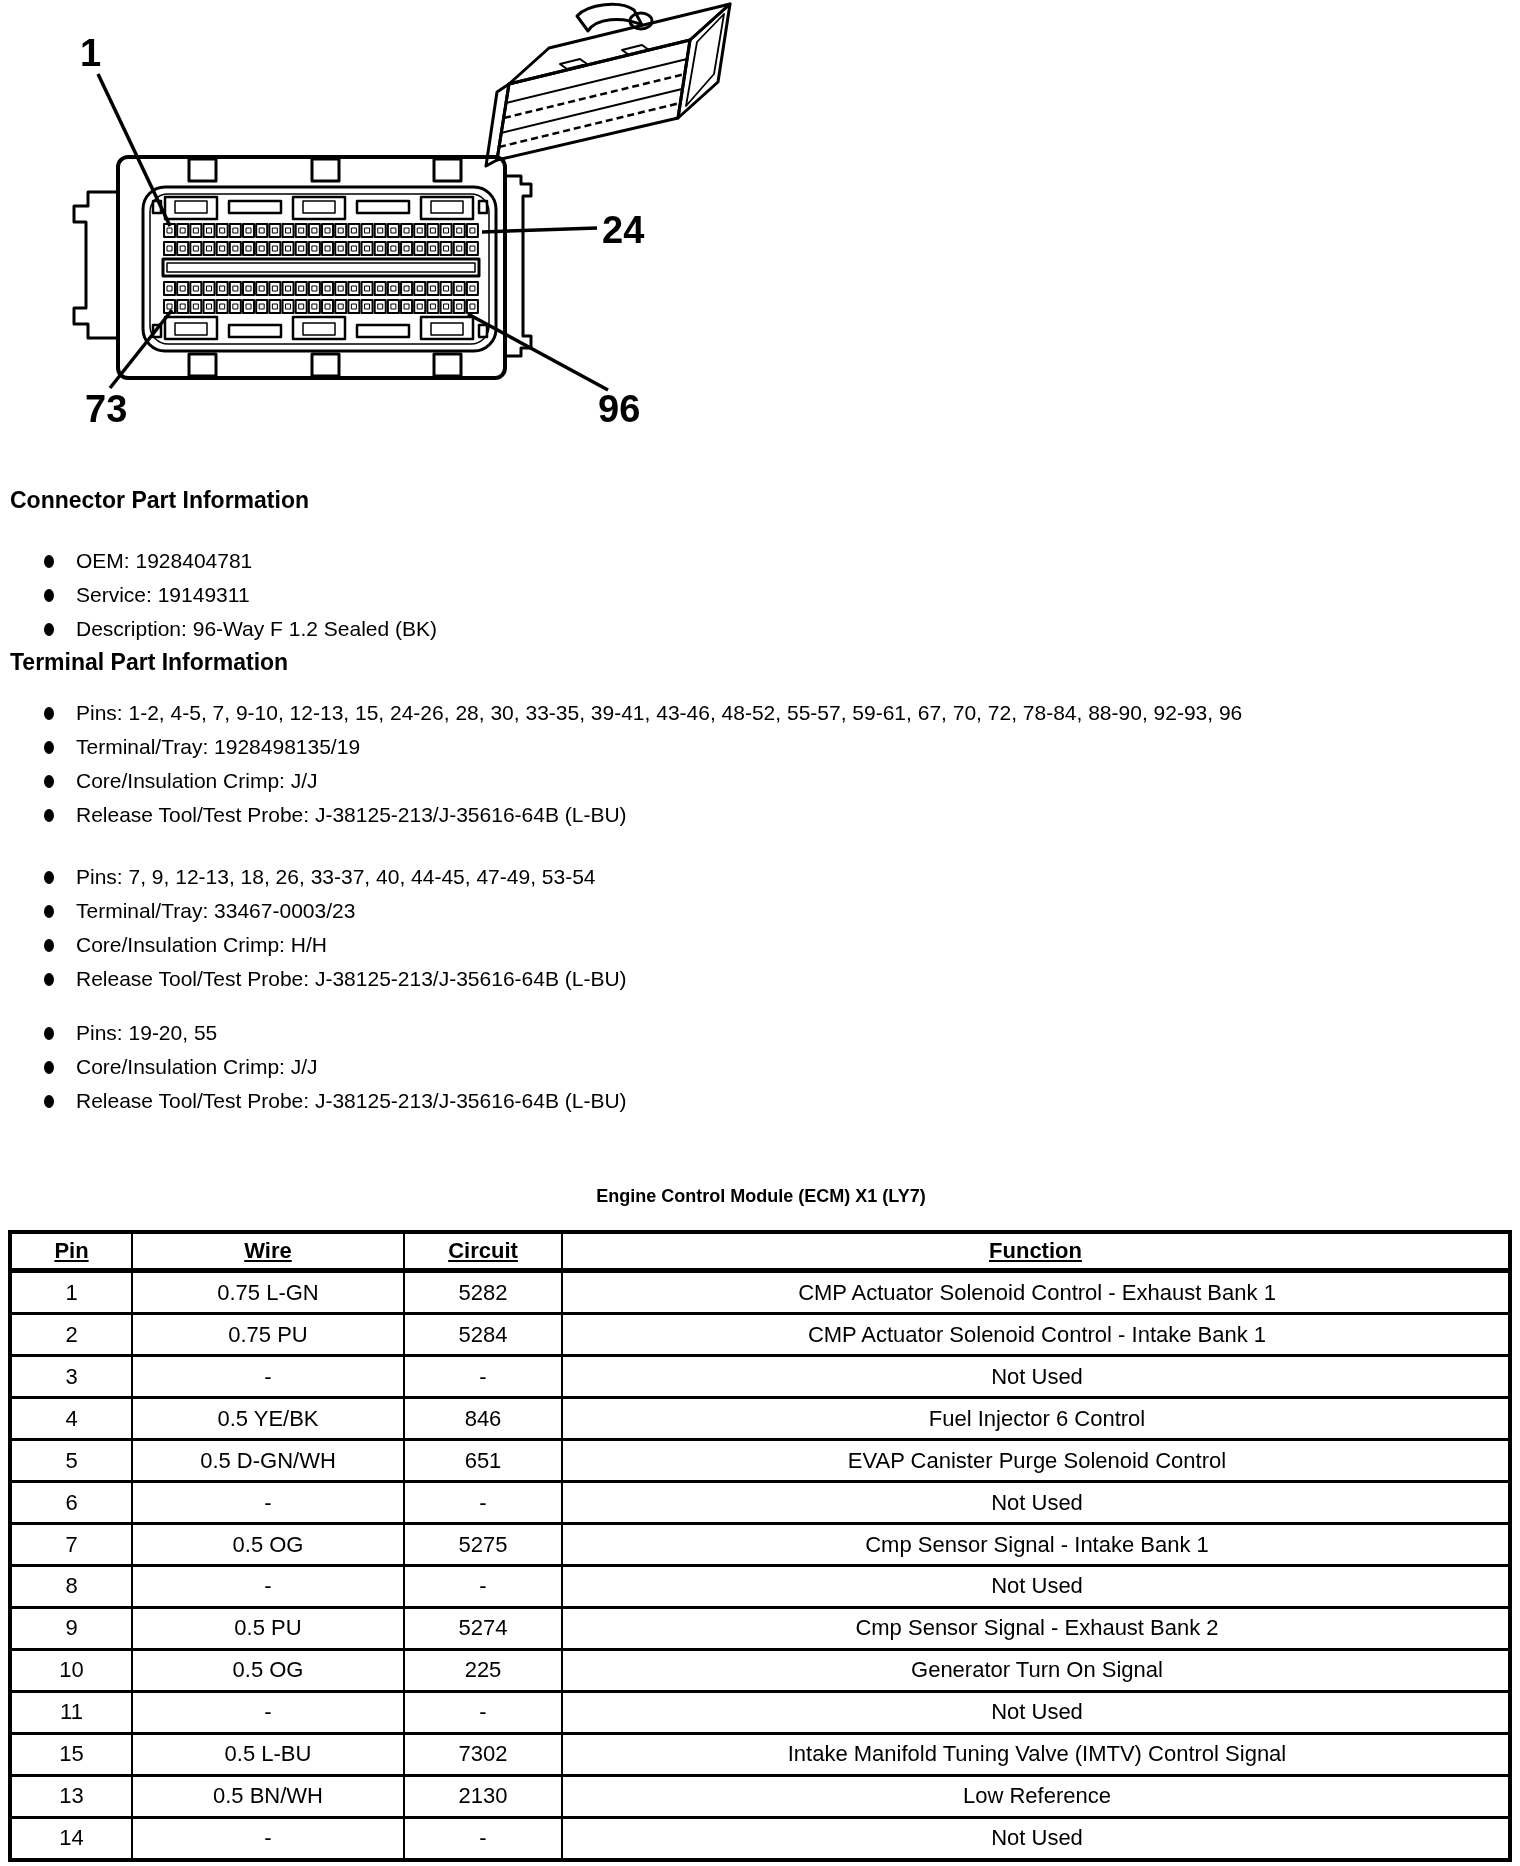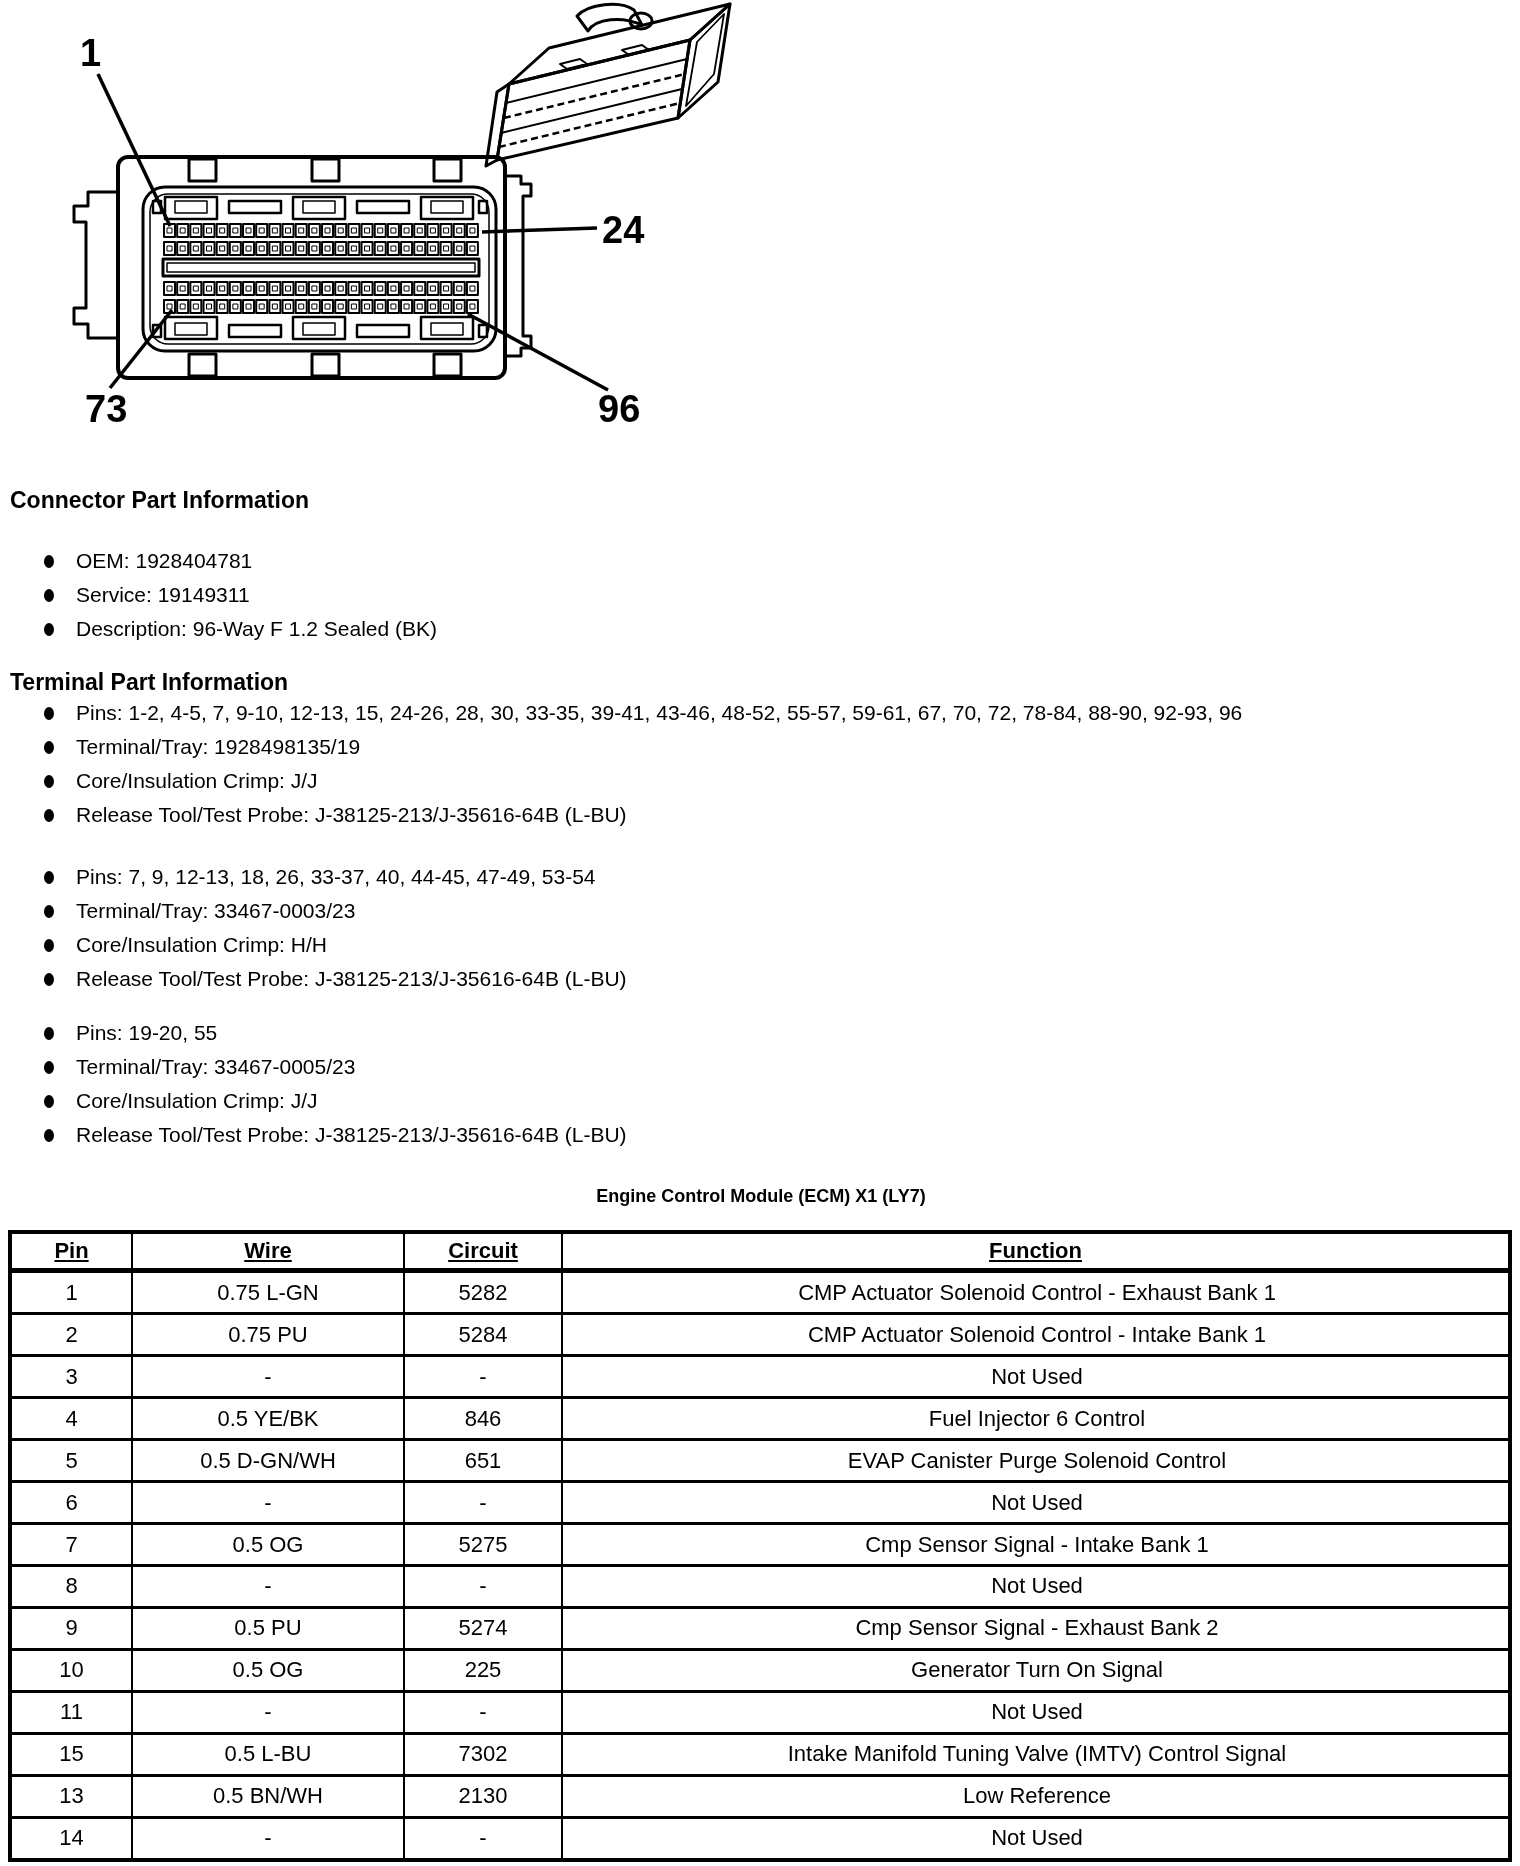--- a/index.html
+++ b/index.html
@@ -335,36 +335,35 @@
   <text class="pinlabel" x="598" y="422">96</text>
 </svg>
 
 <h2 class="sec-heading" style="top:486px">Connector Part Information</h2>
 <ul class="bullets" style="top:536px">
     <li>OEM: 1928404781</li>
     <li>Service: 19149311</li>
     <li>Description: 96-Way F 1.2 Sealed (BK)</li>
   </ul>
 
-<h2 class="sec-heading" style="top:668px">Terminal Part Information</h2>
+<h2 class="sec-heading" style="top:648px">Terminal Part Information</h2>
 <ul class="bullets" style="top:688px">
     <li>Pins: 1-2, 4-5, 7, 9-10, 12-13, 15, 24-26, 28, 30, 33-35, 39-41, 43-46, 48-52, 55-57, 59-61, 67, 70, 72, 78-84, 88-90, 92-93, 96</li>
     <li>Terminal/Tray: 1928498135/19</li>
     <li>Core/Insulation Crimp: J/J</li>
     <li>Release Tool/Test Probe: J-38125-213/J-35616-64B (L-BU)</li>
   </ul>
 <ul class="bullets" style="top:852px">
     <li>Pins: 7, 9, 12-13, 18, 26, 33-37, 40, 44-45, 47-49, 53-54</li>
     <li>Terminal/Tray: 33467-0003/23</li>
     <li>Core/Insulation Crimp: H/H</li>
     <li>Release Tool/Test Probe: J-38125-213/J-35616-64B (L-BU)</li>
   </ul>
 <ul class="bullets" style="top:1008px">
     <li>Pins: 19-20, 55</li>
-    <li>Terminal/Tray: 33467-0005/23</li>
     <li>Core/Insulation Crimp: J/J</li>
     <li>Release Tool/Test Probe: J-38125-213/J-35616-64B (L-BU)</li>
   </ul>
 
 <h3 id="table-title">Engine Control Module (ECM) X1 (LY7)</h3>
 
 <table id="ecm-table">
   <colgroup>
     <col style="width:122px">
       <col style="width:272px">

